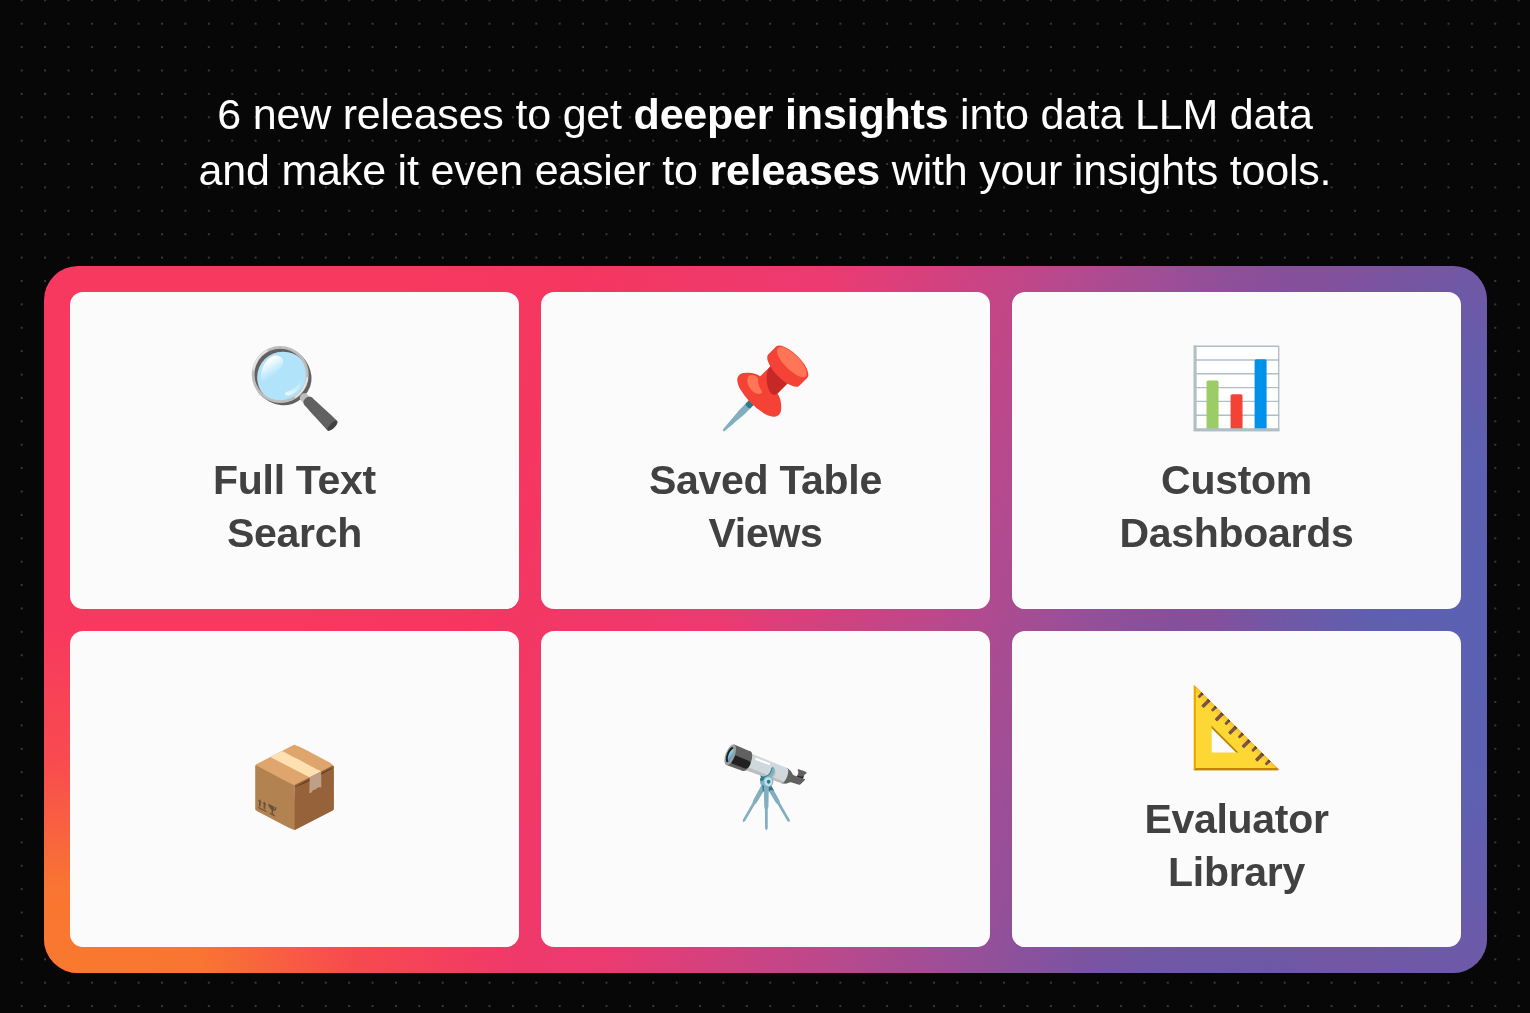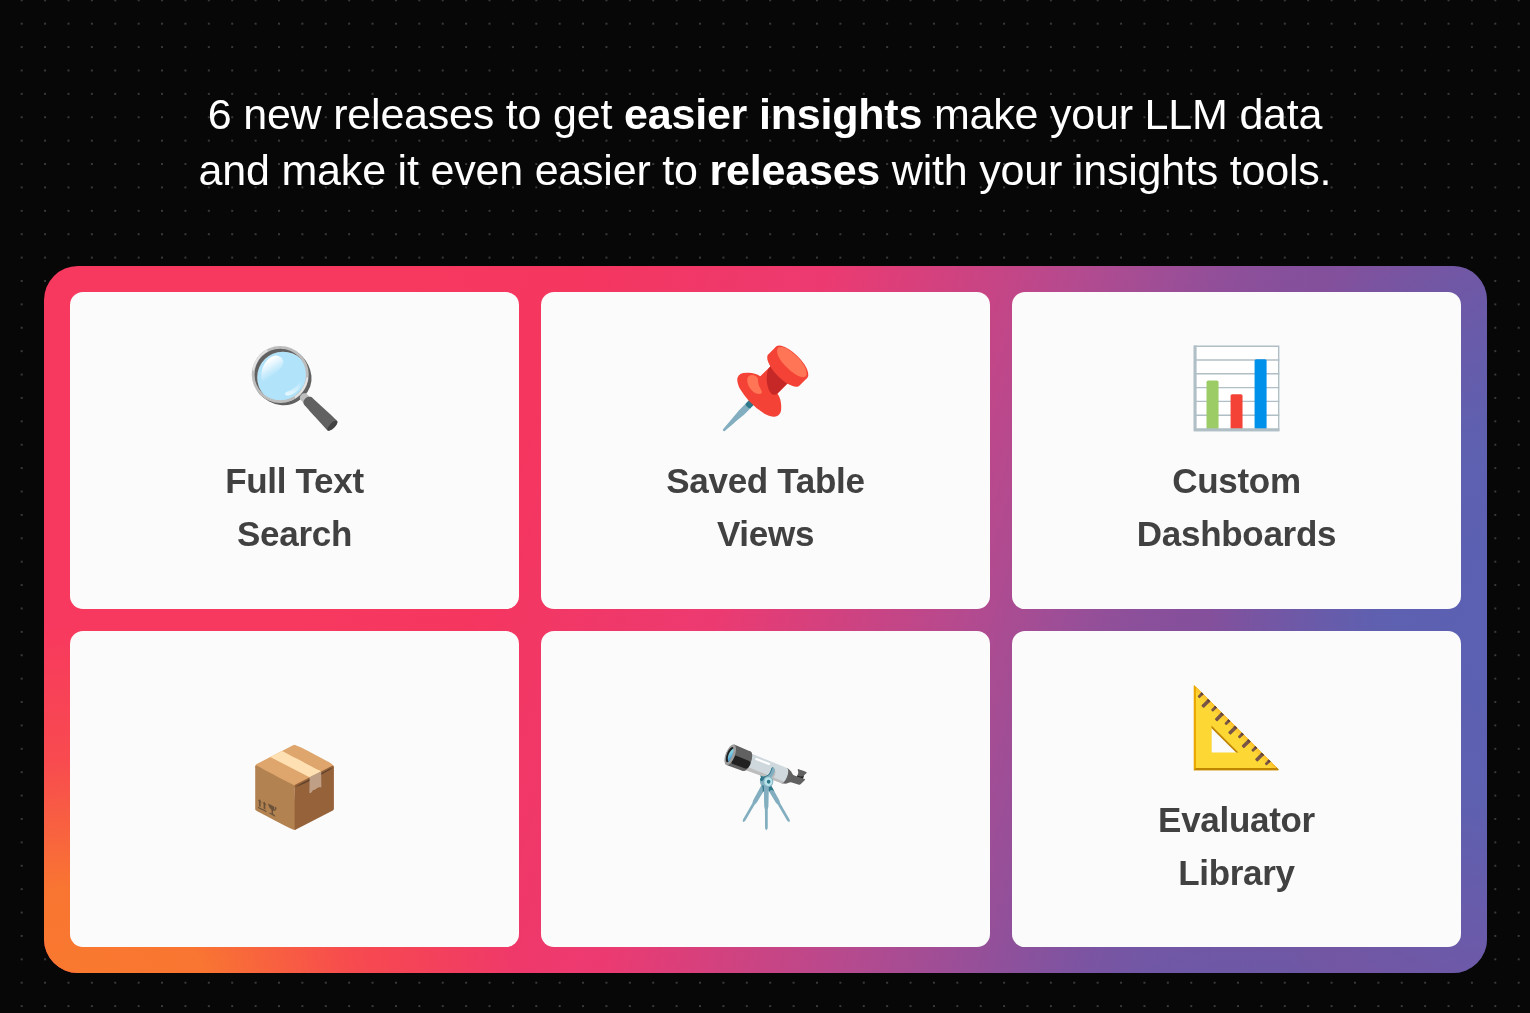--- a/index.html
+++ b/index.html
@@ -115,33 +115,33 @@
     height: 104px;
     display: flex;
     align-items: center;
     justify-content: center;
     user-select: none;
   }
 
   .card-label {
     margin-top: 14px;
     color: #414141;
-    font-size: 35px;
+    font-size: 41px;
     font-weight: 700;
     line-height: 53px;
     text-align: center;
     letter-spacing: -0.3px;
     white-space: pre-line;
   }
 </style>
 </head>
 <body>
 
 <h1 class="headline">
-  <span><span>6 new releases to get </span><span class="em">easier insights</span><span> make your LLM data</span></span><br>
+  <span><span>6 new releases to get </span><span class="em">deeper insights</span><span> into data LLM data</span></span><br>
   <span><span>and make it even easier to </span><span class="em">releases</span><span> with your insights tools.</span></span>
 </h1>
 
 <div class="gradient-frame">
   <div class="card-grid">
 
     <div class="card">
       <div class="card-icon">🔍</div>
       <div class="card-label">Full Text
 Search</div>

